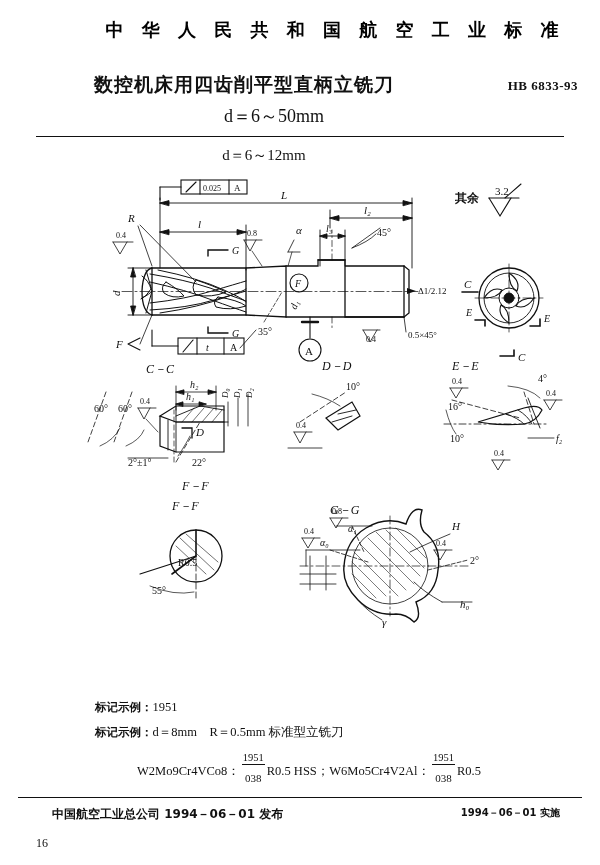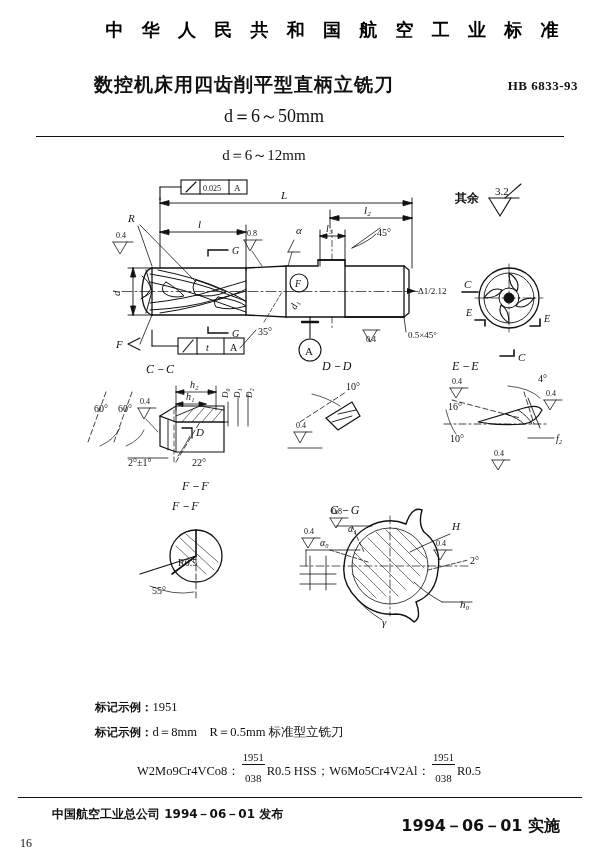--- a/index.html
+++ b/index.html
@@ -63,23 +63,23 @@
   
   .foot-rule {
     position:absolute; left:18px; top:797px; width:564px; border-top:1.2px solid #111;
   }
   .foot-left {
     position:absolute; left:52px; top:806px;
     font-family:"DejaVu Sans", sans-serif; font-weight:bold; font-size:12px;text-align:center;
   }
   .foot-right {
     position:absolute; right:40px; top:806px;
-    font-family:"DejaVu Sans", sans-serif; font-weight:bold; font-size:16px;margin-top:10px;
-  }
-  .page-no { position:absolute; left:20px; top:836px; font-size:12px; }
+    font-family:"DejaVu Sans", sans-serif; font-weight:bold; font-size:10px;
+  }
+  .page-no { position:absolute; left:36px; top:836px; font-size:12px; }
 
   text { font-family:"Liberation Serif", serif; }
 </style>
 </head>
 <body>
 
 <div class="page">
 
   <div class="std-head">中 华 人 民 共 和 国 航 空 工 业 标 准</div>
 

